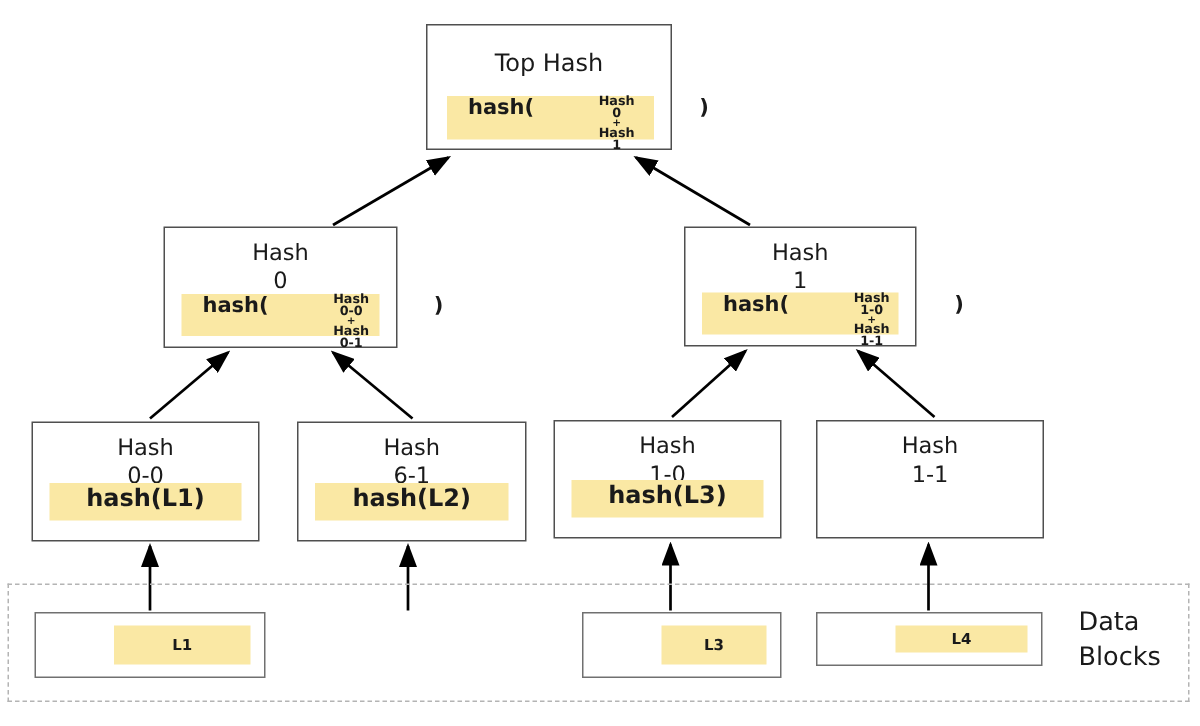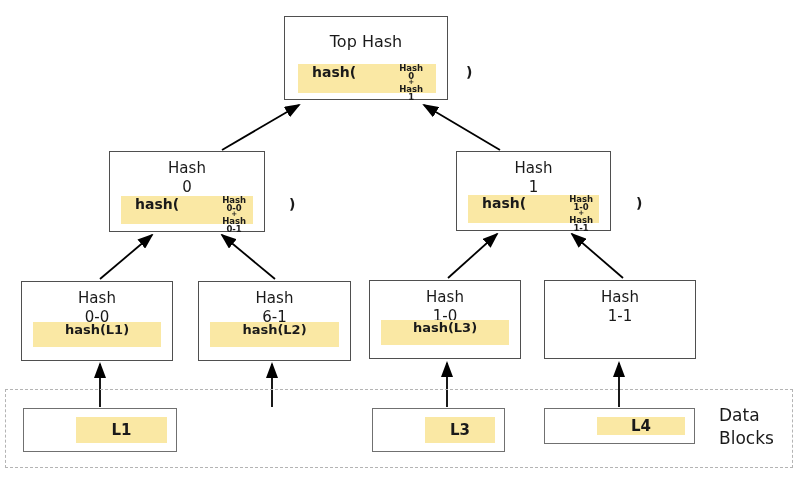--- a/index.html
+++ b/index.html
@@ -26,27 +26,27 @@
 
   
   .formula-bar{position:absolute;background:var(--highlight);display:flex;align-items:flex-start;gap:43px;}
   .bar-internal{left:11px;right:11px;bottom:7px;height:28px;}
   .bar-top{left:13px;right:11px;bottom:6px;height:29px;}
   .func-open{font-size:14px;font-weight:600;padding-left:14px;}
   .func-close{font-size:14px;font-weight:600;padding-right:17px;}
   .operand-stack{flex:1;text-align:center;font-weight:600;}
   .operand{display:block;font-size:8.5px;line-height:8px;}
   .operator{display:block;font-size:7px;line-height:5px;}
-  .bar-leaf{left:11px;right:11px;bottom:13px;height:25px;justify-content:center;font-size:13px;font-weight:600;}
+  .bar-leaf{left:11px;right:11px;bottom:13px;height:25px;justify-content:center;font-size:16px;font-weight:600;}
 
   
   .data-region{position:absolute;left:5px;top:389px;width:788px;height:79px;border:1.5px dashed var(--dashed-border);}
   .block{position:absolute;background:var(--background);border:1.5px solid var(--block-border);}
   .block-inner{position:absolute;left:9px;right:9px;top:8px;bottom:8px;background:var(--highlight);
-               display:flex;align-items:center;justify-content:center;font-size:15px;font-weight:600;margin-left:43px;}
+               display:flex;align-items:center;justify-content:center;font-size:10px;font-weight:600;margin-left:43px;}
   .data-label{position:absolute;left:719px;top:404px;font-size:17px;line-height:23px;color:var(--text);}
 </style>
 </head>
 <body>
 
 <div class="canvas">
 
   <svg class="arrow-layer" width="800" height="484" viewBox="0 0 800 484">
     <defs>
       <marker id="ah" markerUnits="userSpaceOnUse" markerWidth="16" markerHeight="12" refX="14" refY="6" orient="auto">
@@ -139,21 +139,21 @@
       <span>Hash</span><br>
       <span>1-1</span>
     </div>
   </div>
 
   <div class="data-region"></div>
 
   <div class="block" style="left:23px;top:408px;width:154px;height:44px;">
     <div class="block-inner">L1</div>
   </div>
-  <div class="block" style="left:372px;top:408px;width:133px;height:44px;">
+  <div class="block" style="left:388px;top:408px;width:133px;height:44px;">
     <div class="block-inner">L3</div>
   </div>
   <div class="block" style="left:544px;top:408px;width:151px;height:36px;">
     <div class="block-inner">L4</div>
   </div>
 
   <div class="data-label">
     <span>Data</span><br>
     <span>Blocks</span>
   </div>

